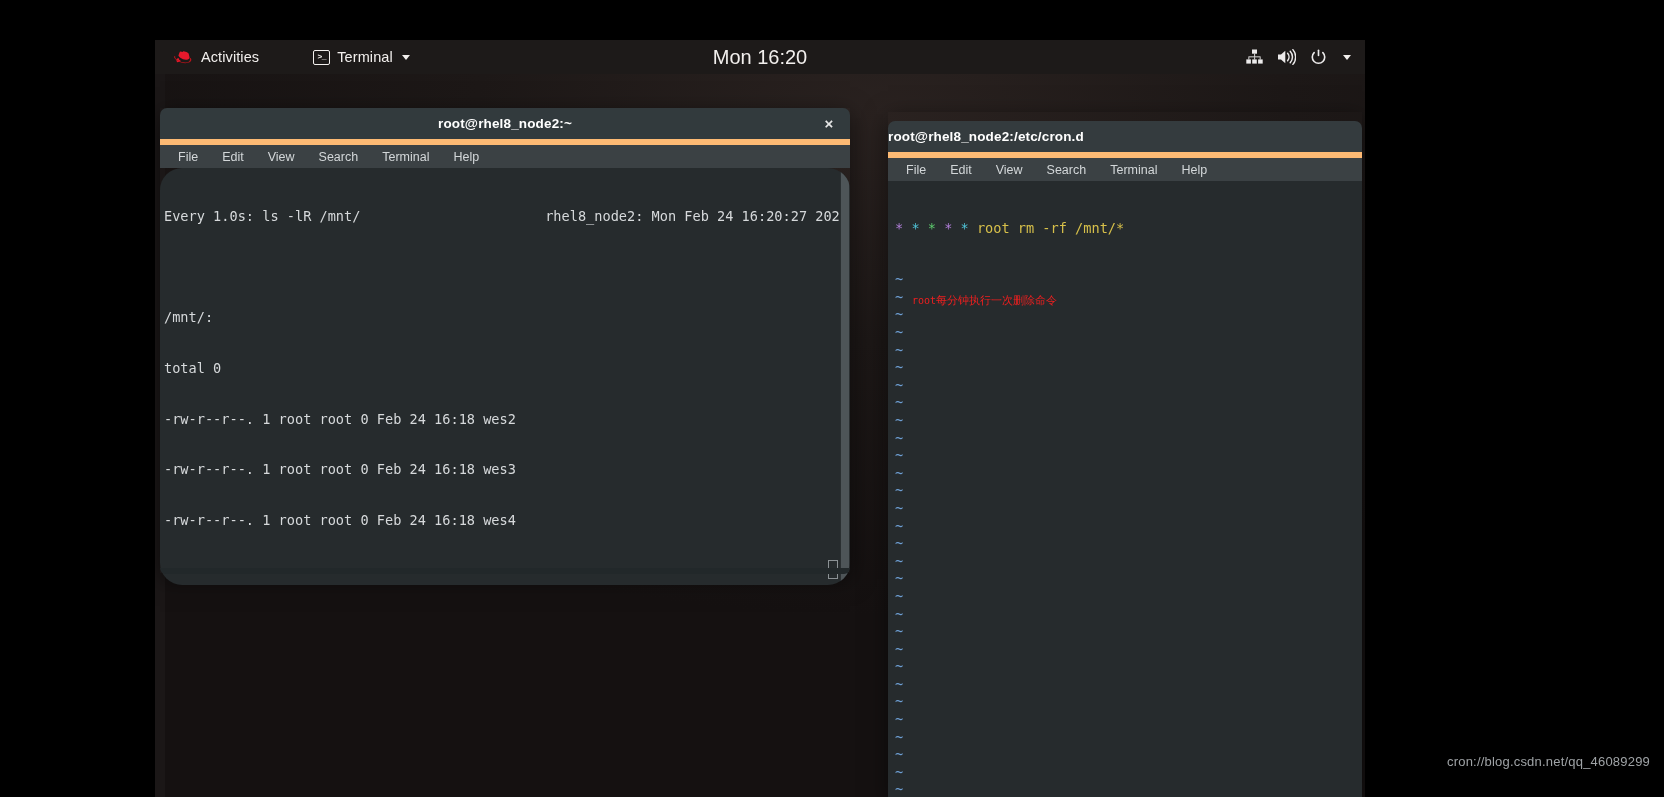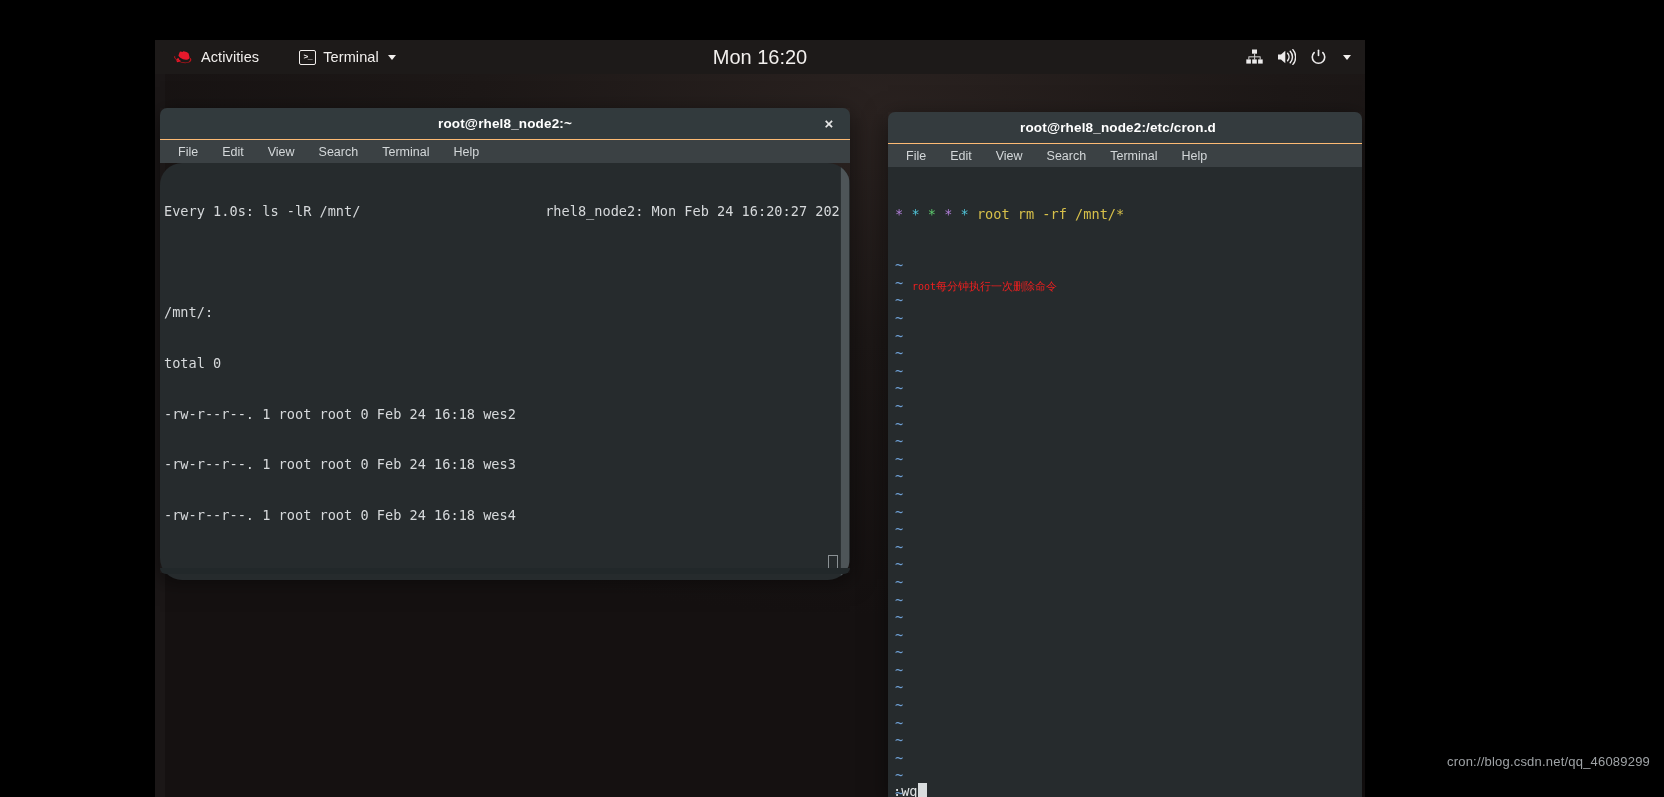--- a/index.html
+++ b/index.html
@@ -23,21 +23,21 @@
     background:#1b1717;
   }
   
   .topbar{
     position:absolute;left:155px;top:40px;width:1210px;height:34px;
     background:#1d1a19;
     display:flex;align-items:center;
     font-size:14.5px;color:#e9e6e4;
     z-index:40;
   }
-  .topbar-left{display:flex;gap:0px;padding-left:10px;}
+  .topbar-left{display:flex;gap:14px;padding-left:10px;}
   .tb-item{
     display:flex;align-items:center;gap:7px;
     padding:4px 9px;border-radius:4px;cursor:default;
   }
   .tb-item .lbl{font-size:14.5px;letter-spacing:.1px;color:#f2efed;}
   .rh-logo{width:20px;height:16px;display:block;}
   .term-ico{
     width:15px;height:13px;border:1.6px solid #f2efed;border-radius:2px;
     display:flex;align-items:center;justify-content:center;
     font-size:8px;line-height:1;color:#f2efed;font-family:"Liberation Mono",monospace;
@@ -58,21 +58,21 @@
   }
   .ico-svg{display:block;}
   
   .win{position:absolute;}
   .win-title{
     height:31px;display:flex;align-items:center;justify-content:center;
     position:relative;
     background:#31383b;
     color:#ffffff;font-size:13.5px;font-weight:bold;letter-spacing:.15px;
     border-top-left-radius:7px;border-top-right-radius:7px;
-    border-bottom:1px solid #fdba74;
+    border-bottom:6px solid #fdba74;
   }
   .win-close{
     position:absolute;right:12px;top:50%;transform:translateY(-50%);
     width:18px;height:18px;display:flex;align-items:center;justify-content:center;
     color:#e6e6e6;font-size:15px;line-height:1;cursor:pointer;
     font-family:"Liberation Sans",sans-serif;
   }
   .win-menu{
     height:23px;background:#3b4144;
     display:flex;align-items:center;gap:8px;padding-left:10px;
@@ -110,21 +110,21 @@
     position:absolute;right:12px;bottom:6px;width:8px;height:17px;
     border:1px solid #8b9194;background:transparent;
   }
   .win-left-foot{
     position:absolute;left:160px;top:568px;width:690px;height:6px;
     background:#22282a;border-bottom-left-radius:6px;border-bottom-right-radius:6px;
   }
   
   #win-right{left:888px;top:112px;width:474px;height:685px;
     box-shadow:0 6px 22px rgba(0,0,0,.5);}
-  #win-right .win-title{background:#343b3e;justify-content:center;padding-right:14px;}
+  #win-right .win-title{background:#343b3e;justify-content:flex-start;padding-right:14px;margin-top:9px;}
   #win-right .term-body{height:631px;padding-top:5px;}
   .vim-line{height:17.6px;padding-left:5px;}
   .tilde{color:#6e9fd4;}
   .c-purple{color:#b07ed8;}
   .c-cyan{color:#4fc4d8;}
   .c-green{color:#5ecb6e;}
   .c-yellow{color:#d7c04a;}
   .c-white{color:#d6d9db;}
   .vim-status{
     position:absolute;left:0;bottom:2px;width:100%;height:20px;

